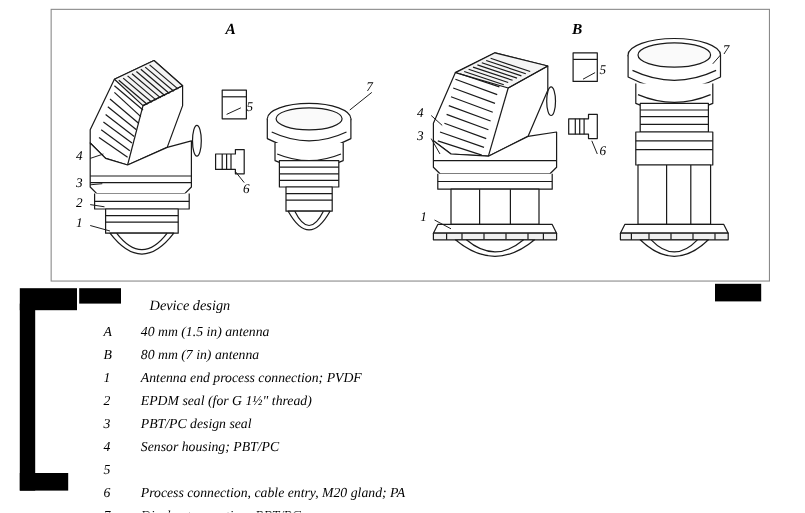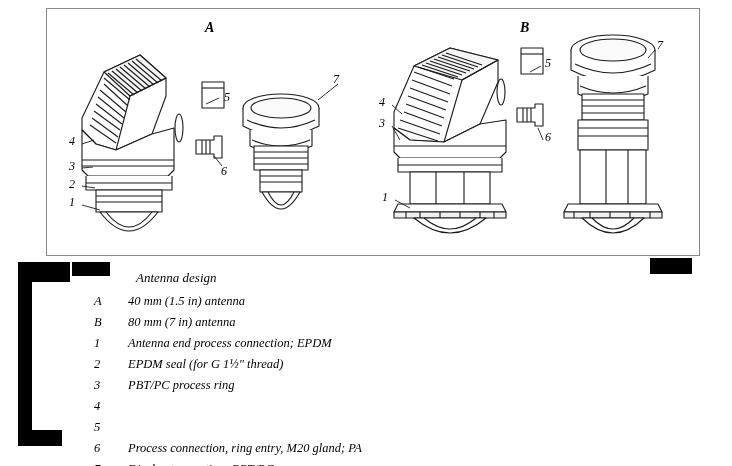--- a/index.html
+++ b/index.html
@@ -261,49 +261,50 @@
 <div class="callout" style="left:545px;top:130px;">6</div>
 <div class="callout" style="left:382px;top:190px;">1</div>
 
 <div class="black-block" style="left:18px;top:262px;width:52px;height:20px;"></div>
 <div class="black-block" style="left:72px;top:262px;width:38px;height:14px;"></div>
 <div class="black-block" style="left:650px;top:258px;width:42px;height:16px;"></div>
 <div class="black-block" style="left:18px;top:276px;width:14px;height:170px;"></div>
 <div class="black-block" style="left:18px;top:430px;width:44px;height:16px;"></div>
 
 <div class="legend">
-  <div class="legend-title">Antenna design</div>
+  <div class="legend-title">Device design</div>
 
   <div class="legend-row" style="top:32px;">
     <span class="legend-key">A</span>
     <span class="legend-text">40 mm (1.5 in) antenna</span>
   </div>
   <div class="legend-row" style="top:53px;">
     <span class="legend-key">B</span>
     <span class="legend-text">80 mm (7 in) antenna</span>
   </div>
   <div class="legend-row" style="top:74px;">
     <span class="legend-key">1</span>
-    <span class="legend-text">Antenna end process connection; EPDM</span>
+    <span class="legend-text">Antenna end process connection; PVDF</span>
   </div>
   <div class="legend-row" style="top:95px;">
     <span class="legend-key">2</span>
     <span class="legend-text">EPDM seal (for G 1½" thread)</span>
   </div>
   <div class="legend-row" style="top:116px;">
     <span class="legend-key">3</span>
-    <span class="legend-text">PBT/PC process ring</span>
+    <span class="legend-text">PBT/PC design seal</span>
   </div>
   <div class="legend-row" style="top:137px;">
     <span class="legend-key">4</span>
+    <span class="legend-text">Sensor housing; PBT/PC</span>
   </div>
   <div class="legend-row" style="top:158px;">
     <span class="legend-key">5</span>
   </div>
   <div class="legend-row" style="top:179px;">
     <span class="legend-key">6</span>
-    <span class="legend-text">Process connection, ring entry, M20 gland; PA</span>
+    <span class="legend-text">Process connection, cable entry, M20 gland; PA</span>
   </div>
   <div class="legend-row" style="top:200px;">
     <span class="legend-key">7</span>
     <span class="legend-text">Display top section; PBT/PC</span>
   </div>
 </div>
 
 </body></html>

